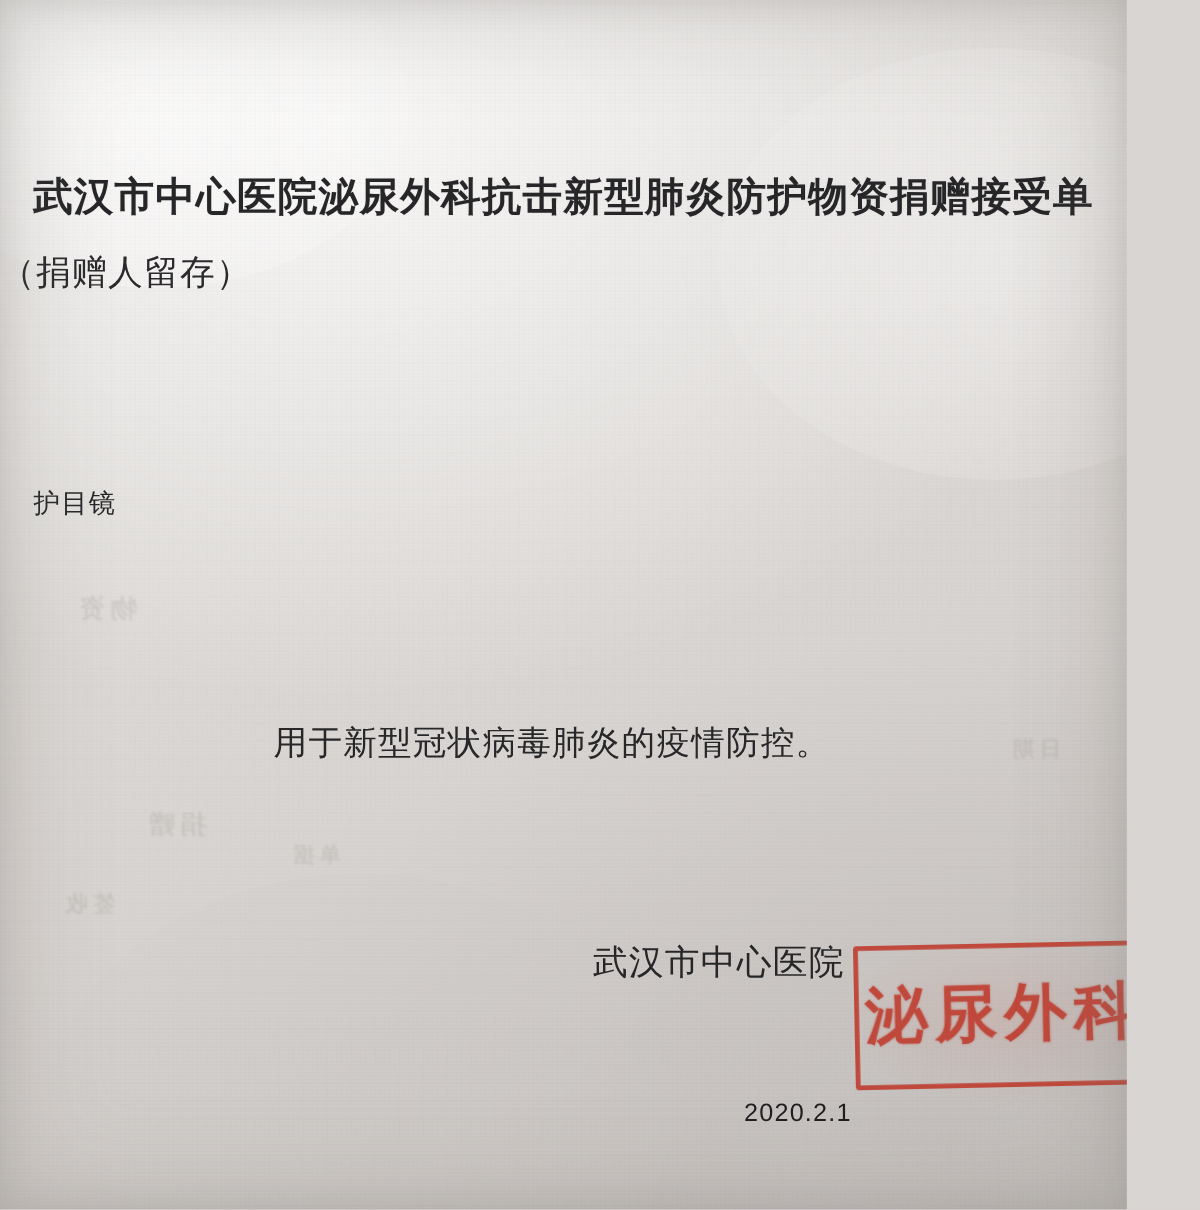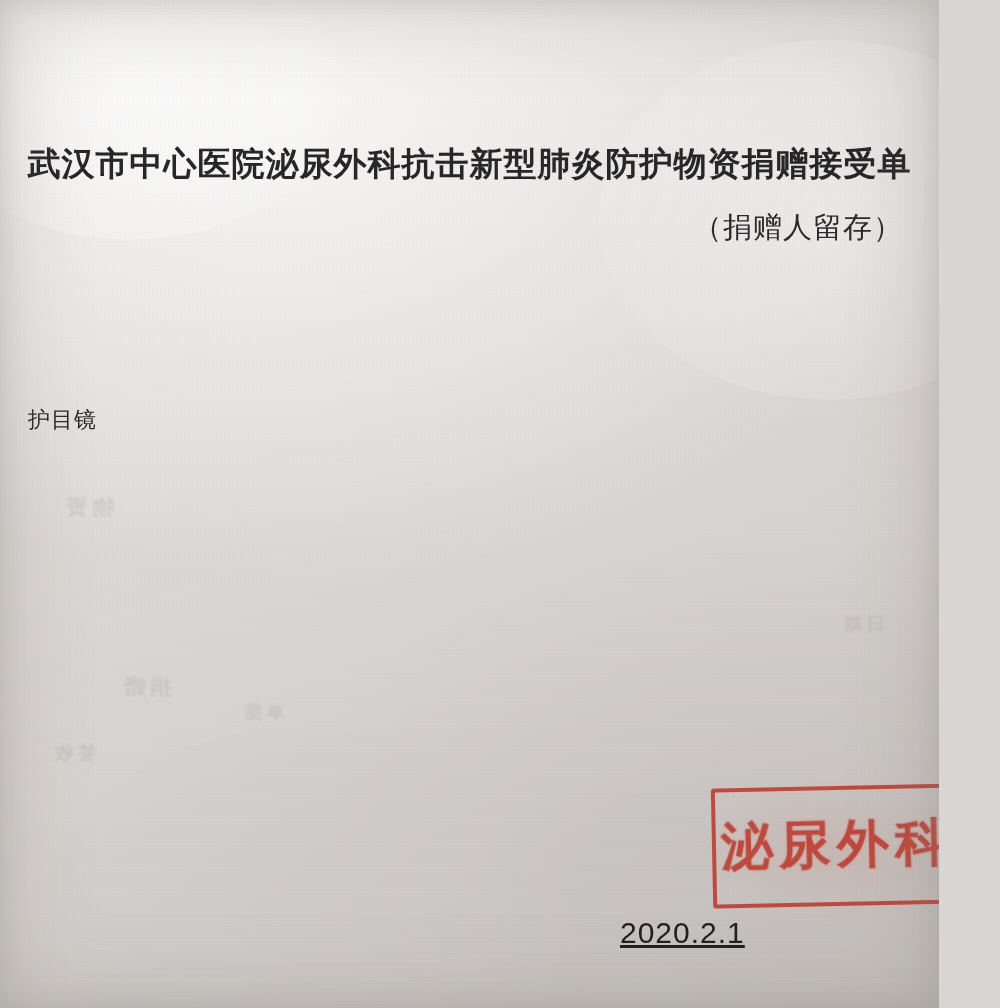--- a/index.html
+++ b/index.html
@@ -72,21 +72,21 @@
     font-size: 33px;
     letter-spacing: 1px;
     font-weight: 600;
     color: #262628;
     text-shadow: 0 0 1px rgba(0,0,0,0.12);
   }
   .subtitle {
     position: absolute;
     left: 0; right: 0;
     top: 208px;
-    text-align: right;
+    text-align: left;
     font-size: 29px;
     letter-spacing: 1px;
     color: #2a2a2c;
     padding-right: 36px;
   }
   .line-receive {
     position: absolute;
     left: 118px;
     top: 344px;
     font-size: 28px;
@@ -118,25 +118,24 @@
     left: 494px;
     top: 783px;
     font-size: 29px;
     letter-spacing: 1px;
     color: #262628;
   }
   .date {
     position: absolute;
     left: 620px;
     top: 916px;
-    font-size: 30px;
+    font-size: 21px;
     letter-spacing: 1px;
     color: #1f1f21;
     font-family: "Liberation Sans", "DejaVu Sans", sans-serif;
-    text-decoration: underline;
   }
 
   
   .stamp {
     position: absolute;
     left: 712px;
     top: 786px;
     width: 250px;
     height: 120px;
     border: 4px solid #c0392b;
@@ -204,21 +203,23 @@
   <div class="bleed bleed-5">日期</div>
 
   <div class="doc">
 
     <div class="title">武汉市中心医院泌尿外科抗击新型肺炎防护物资捐赠接受单</div>
     <div class="subtitle">（捐赠人留存）</div>
 
 
     <div class="line-item">护目镜</div>
 
-
+    <div class="line-purpose">用于新型冠状病毒肺炎的疫情防控。</div>
+
+    <div class="signature">武汉市中心医院</div>
 
     <div class="stamp-smudge"></div>
 
     <div class="stamp-top">泌尿外科</div>
     <div class="stamp">
       <div class="stamp-main">泌尿外科</div>
     </div>
 
     <div class="date">2020.2.1</div>
   </div>

